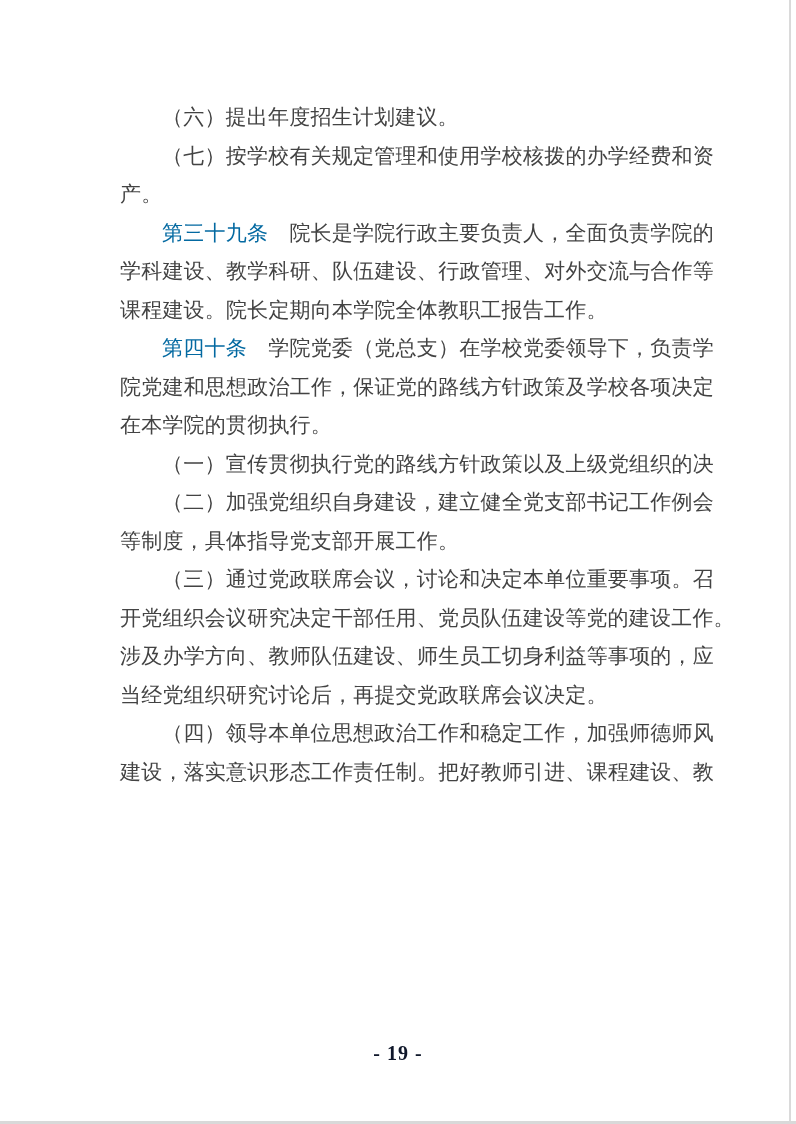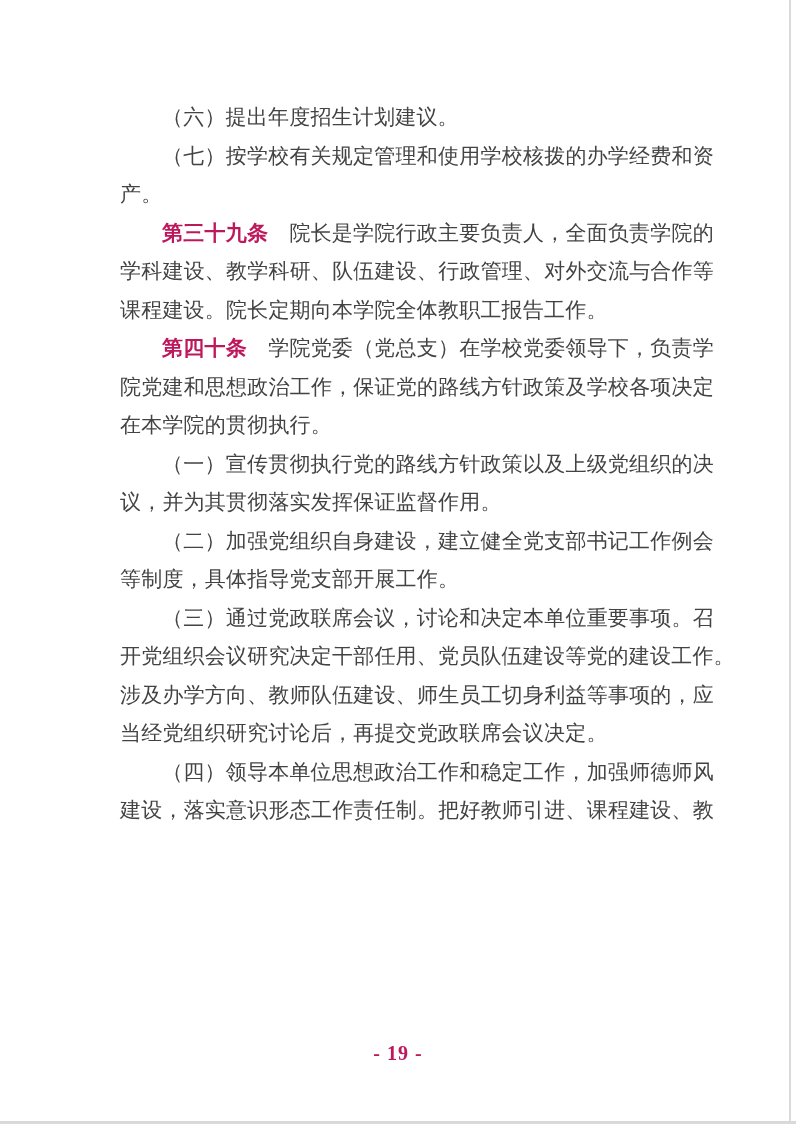--- a/index.html
+++ b/index.html
@@ -55,52 +55,51 @@
     white-space: normal;
     text-align: justify;
     text-align-last: justify;
     text-justify: inter-character;
   }
   .seg {
     font-weight: normal;
     margin-top: 37px;
   }
   .seg.bold {
-    font-weight: bold;
-    color: #be185d;
+    font-weight: normal;
+    color: #0369a1;
   }
   .page-number {
     position: absolute;
     left: 0;
     width: 796px;
     top: 1042px;
     text-align: center;
     font-size: 20px;
     font-weight: bold;
     letter-spacing: 1px;
-    color: #be185d;
+    color: #0f172a;
     font-family: "Liberation Serif", "DejaVu Serif", serif;
   }
 </style>
 </head>
 <body>
 
 <div class="page">
   <div class="doc-text">
       <div class="doc-line indent"><span class="seg">（六）提出年度招生计划建议。</span></div>
       <div class="doc-line indent full"><span class="seg">（七）按学校有关规定管理和使用学校核拨的办学经费和资</span></div>
       <div class="doc-line"><span class="seg">产。</span></div>
       <div class="doc-line indent full"><span class="seg bold">第三十九条</span><span class="seg">　院长是学院行政主要负责人，全面负责学院的</span></div>
       <div class="doc-line full"><span class="seg">学科建设、教学科研、队伍建设、行政管理、对外交流与合作等</span></div>
       <div class="doc-line"><span class="seg">课程建设。院长定期向本学院全体教职工报告工作。</span></div>
       <div class="doc-line indent full"><span class="seg bold">第四十条</span><span class="seg">　学院党委（党总支）在学校党委领导下，负责学</span></div>
       <div class="doc-line full"><span class="seg">院党建和思想政治工作，保证党的路线方针政策及学校各项决定</span></div>
       <div class="doc-line"><span class="seg">在本学院的贯彻执行。</span></div>
       <div class="doc-line indent full"><span class="seg">（一）宣传贯彻执行党的路线方针政策以及上级党组织的决</span></div>
-      <div class="doc-line"><span class="seg">议，并为其贯彻落实发挥保证监督作用。</span></div>
       <div class="doc-line indent full"><span class="seg">（二）加强党组织自身建设，建立健全党支部书记工作例会</span></div>
       <div class="doc-line"><span class="seg">等制度，具体指导党支部开展工作。</span></div>
       <div class="doc-line indent full"><span class="seg">（三）通过党政联席会议，讨论和决定本单位重要事项。召</span></div>
       <div class="doc-line"><span class="seg">开党组织会议研究决定干部任用、党员队伍建设等党的建设工作。</span></div>
       <div class="doc-line full"><span class="seg">涉及办学方向、教师队伍建设、师生员工切身利益等事项的，应</span></div>
       <div class="doc-line"><span class="seg">当经党组织研究讨论后，再提交党政联席会议决定。</span></div>
       <div class="doc-line indent full"><span class="seg">（四）领导本单位思想政治工作和稳定工作，加强师德师风</span></div>
       <div class="doc-line full"><span class="seg">建设，落实意识形态工作责任制。把好教师引进、课程建设、教</span></div>
     </div>
   <div class="page-number">- 19 -</div>

